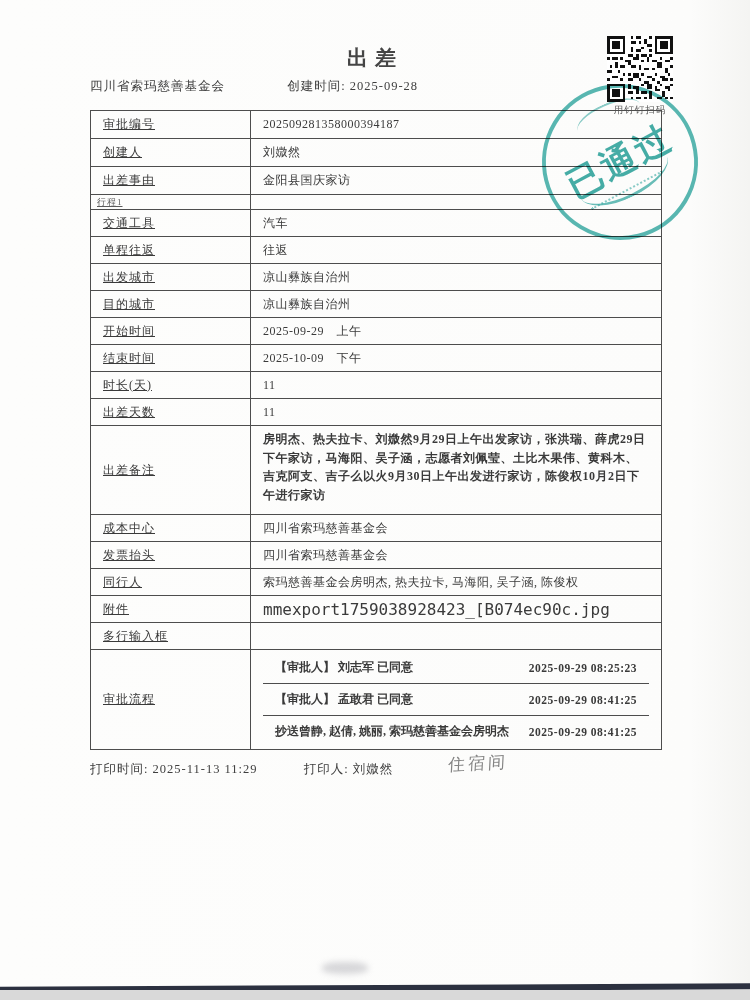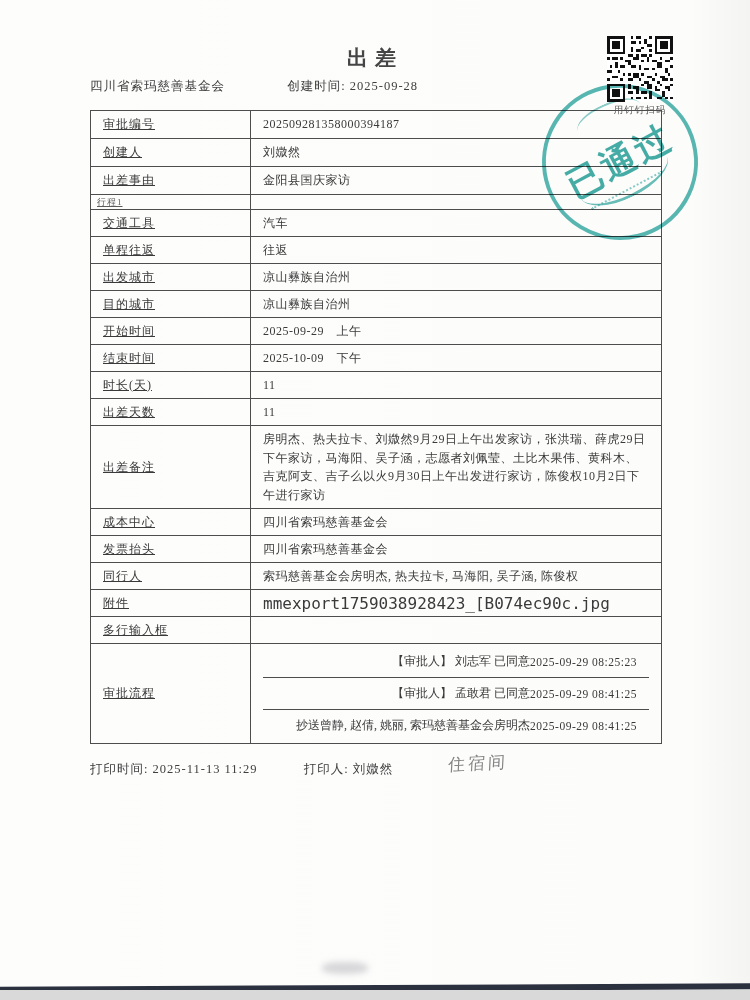--- a/index.html
+++ b/index.html
@@ -42,30 +42,30 @@
     padding:2px 12px;
     vertical-align:middle;
     overflow:hidden;
   }
   td.lbl{width:135px;letter-spacing:1px;text-decoration:underline;}
   tr.std{height:27px;}
   tr.hdr4{height:28px;}
   tr.thin{height:15px;}
   tr.thin td{padding:0 6px;font-size:9px;color:#5c5c5c;}
   tr.tall{height:52px;}
-  tr.tall td.val{line-height:1.55;padding-top:4px;padding-bottom:4px;}
+  tr.tall td.val{line-height:1.55;padding-top:4px;padding-bottom:10px;font-weight:bold;}
   td.val{letter-spacing:.5px;}
   td.mono{font-family:"DejaVu Sans Mono","Liberation Mono",monospace;font-size:16px;letter-spacing:0;}
   tr.dark-top td{border-top:1.6px solid #3f3f3f;}
 
   
   td.approval-cell{padding:0;}
   .approval-step{
-    display:flex;justify-content:flex-end;align-items:center;
-    height:31px;padding:0 12px;border-bottom:1px solid #4d4d4d;
+    display:flex;justify-content:space-between;align-items:center;
+    height:31px;padding:0 12px;border-bottom:1px solid #4d4d4d;font-weight:bold;
   }
   .approval-step:last-child{border-bottom:none;}
   .approval-time{font-size:11.5px;letter-spacing:.5px;white-space:nowrap;}
 
   
   .footer-line{position:absolute;top:761px;left:90px;font-size:12.5px;color:#3e3e3e;letter-spacing:1px;}
   .footer-printer{margin-left:42px;}
   .handwriting{
     position:absolute;left:448px;top:752px;
     font-family:"DejaVu Sans",sans-serif;

